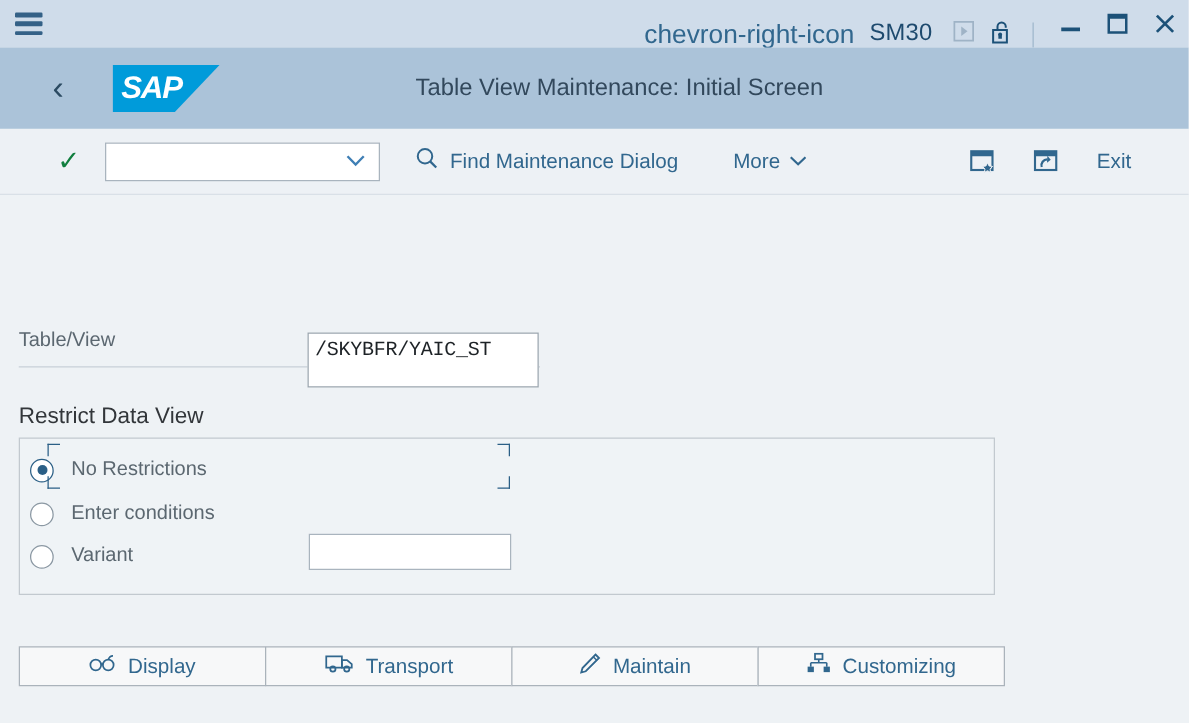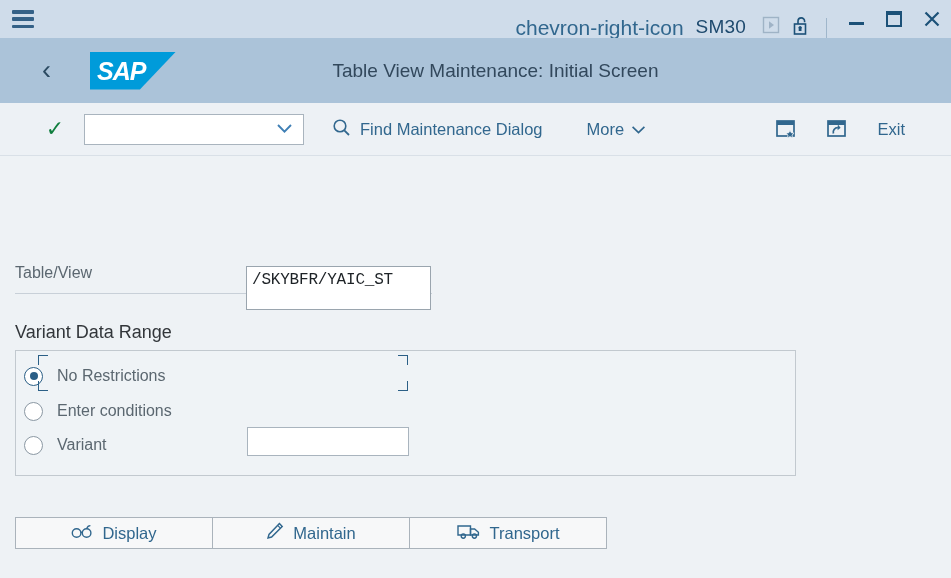--- a/index.html
+++ b/index.html
@@ -473,21 +473,21 @@
   <div class="exit-btn">Exit</div>
 </div>
 
 <div class="content">
 
   <div class="field-row">
     <span class="field-label">Table/View</span>
   </div>
   <div class="table-input" title="">/SKYBFR/YAIC_ST</div>
 
-  <div class="section-title">Variant Data Range</div>
+  <div class="section-title">Restrict Data View</div>
 
   <div class="panel">
 
     <div class="radio-row" style="top:8px;justify-content:flex-end;">
       <span class="radio sel"></span>
       <span class="radio-label">No Restrictions</span>
     </div>
     <div class="focus-frame">
       <i class="tl"></i>
       <i class="tr"></i>
@@ -517,35 +517,46 @@
           <circle cx="15.6" cy="9" r="4.3" fill="none" stroke="#31678e" stroke-width="1.4"></circle>
           <path d="M9.9 9 Q11 7.4 11.3 9" fill="none" stroke="#31678e" stroke-width="1.3"></path>
           <path d="M15.6 4.7 Q16.8 1.6 19.4 1.7" fill="none" stroke="#31678e" stroke-width="1.3"></path>
         </svg>
       </span>
       <span>Display</span>
     </div>
 
     <div class="fbtn">
       <span>
-        <svg width="18" height="18" viewBox="0 0 18 18">
-          <path d="M13.4 1.6 L16.2 4.4 L5.6 15 L2 16 L3 12.4 Z" fill="none" stroke="#31678e" stroke-width="1.45"></path>
-          <path d="M11.6 3.4 L14.4 6.2" stroke="#31678e" stroke-width="1.2"></path>
-        </svg>
-      </span>
-      <span>Maintain</span>
-    </div>
-
-    <div class="fbtn">
-      <span>
         <svg width="24" height="17" viewBox="0 0 24 17">
           <path d="M1 3 H13.5 V12 H1 Z" fill="none" stroke="#31678e" stroke-width="1.4"></path>
           <path d="M13.5 6 H17.6 L21.4 9.3 V12 H13.5 Z" fill="none" stroke="#31678e" stroke-width="1.4"></path>
           <circle cx="6.3" cy="13.1" r="2.1" fill="none" stroke="#31678e" stroke-width="1.4"></circle>
           <circle cx="17.4" cy="13.1" r="2.1" fill="none" stroke="#31678e" stroke-width="1.4"></circle>
         </svg>
       </span>
       <span>Transport</span>
     </div>
 
+    <div class="fbtn">
+      <span>
+        <svg width="18" height="18" viewBox="0 0 18 18">
+          <path d="M13.4 1.6 L16.2 4.4 L5.6 15 L2 16 L3 12.4 Z" fill="none" stroke="#31678e" stroke-width="1.45"></path>
+          <path d="M11.6 3.4 L14.4 6.2" stroke="#31678e" stroke-width="1.2"></path>
+        </svg>
+      </span>
+      <span>Maintain</span>
+    </div>
+
+    <div class="fbtn">
+      <span>
+        <svg width="20" height="18" viewBox="0 0 20 18">
+          <rect x="7" y="1" width="6" height="4.4" fill="none" stroke="#31678e" stroke-width="1.4"></rect>
+          <path d="M10 5.4 V8.2 M3.6 8.2 H16.4 M3.6 8.2 V11.3 M16.4 8.2 V11.3" fill="none" stroke="#31678e" stroke-width="1.3"></path>
+          <rect x="1.1" y="11.3" width="5" height="4.4" fill="#31678e"></rect>
+          <rect x="13.9" y="11.3" width="5" height="4.4" fill="#31678e"></rect>
+        </svg>
+      </span>
+      <span>Customizing</span>
+    </div>
   </div>
 
 </div>
 
 </body></html>

